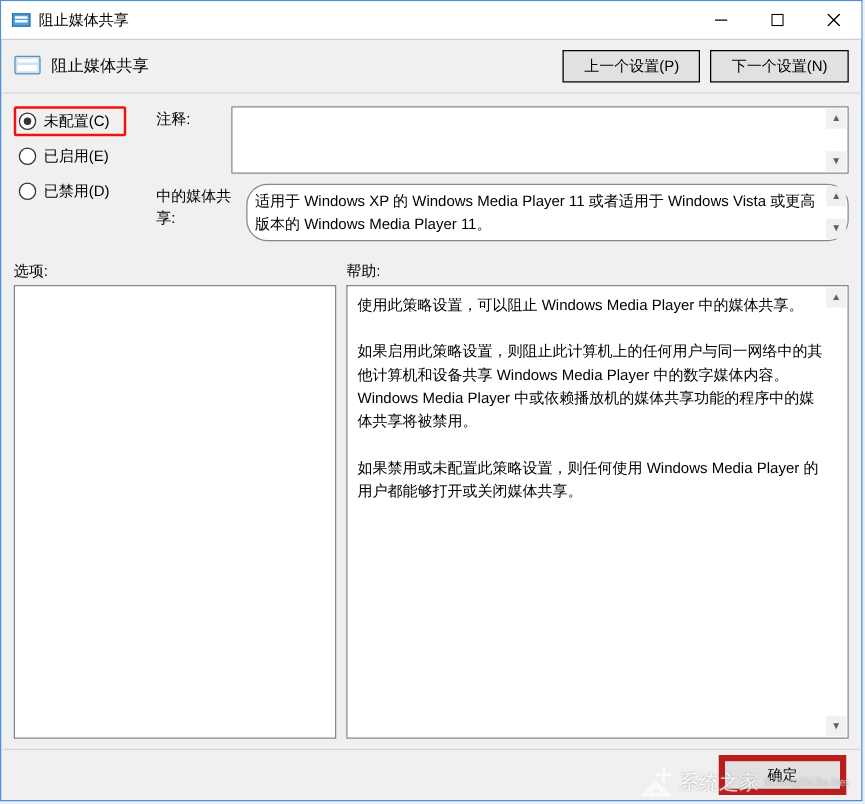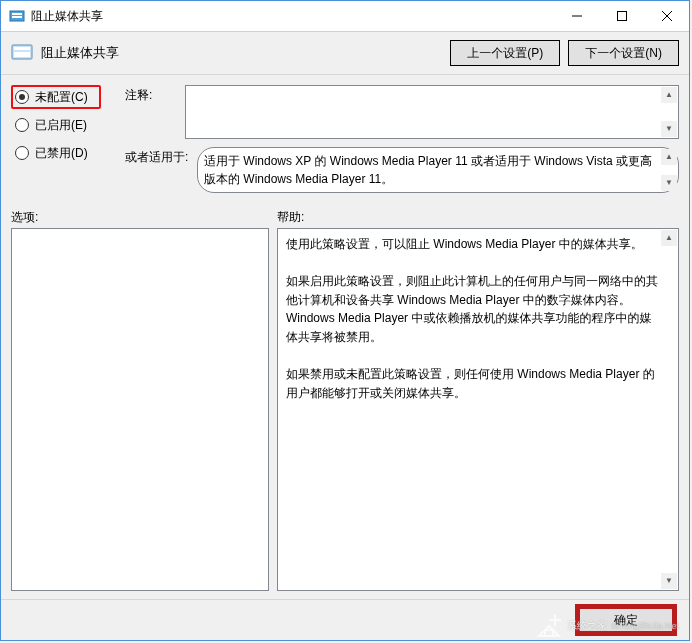--- a/index.html
+++ b/index.html
@@ -213,21 +213,21 @@
   .watermark {
     position: absolute;
     right: 10px;
     bottom: 2px;
     display: flex;
     align-items: center;
     opacity: 0.75;
     pointer-events: none;
   }
   .watermark svg { margin-right:4px; }
-  .watermark-text { color:#fff; font-size:10px; text-shadow:0 0 2px #888; }
+  .watermark-text { color:#fff; font-size:16px; text-shadow:0 0 2px #888; }
   .watermark-sub { color:#ddd; font-size:9px; text-shadow:0 0 2px #888; margin-left:4px;}
   .arrow { font-size:8px; color:#606060; line-height:1; }
 </style>
 </head>
 <body>
 
 <div class="window">
 
   <div class="titlebar">
     <span class="title-icon">
@@ -297,21 +297,21 @@
             <span></span>
             <div class="field-scroll-up">
                 <span class="arrow">▲</span>
               </div>
             <div class="field-scroll-down">
                 <span class="arrow">▼</span>
               </div>
           </div>
         </div>
         <div class="field-row">
-          <div class="field-label" style="width:72px;">或者适用于:</div>
+          <div class="field-label" style="width:72px;">中的媒体共享:</div>
           <div class="field-box short">
             <span>适用于 Windows XP 的 Windows Media Player 11 或者适用于 Windows Vista 或更高版本的 Windows Media Player 11。</span>
             <div class="field-scroll-up">
                 <span class="arrow">▲</span>
               </div>
             <div class="field-scroll-down">
                 <span class="arrow">▼</span>
               </div>
           </div>
         </div>

